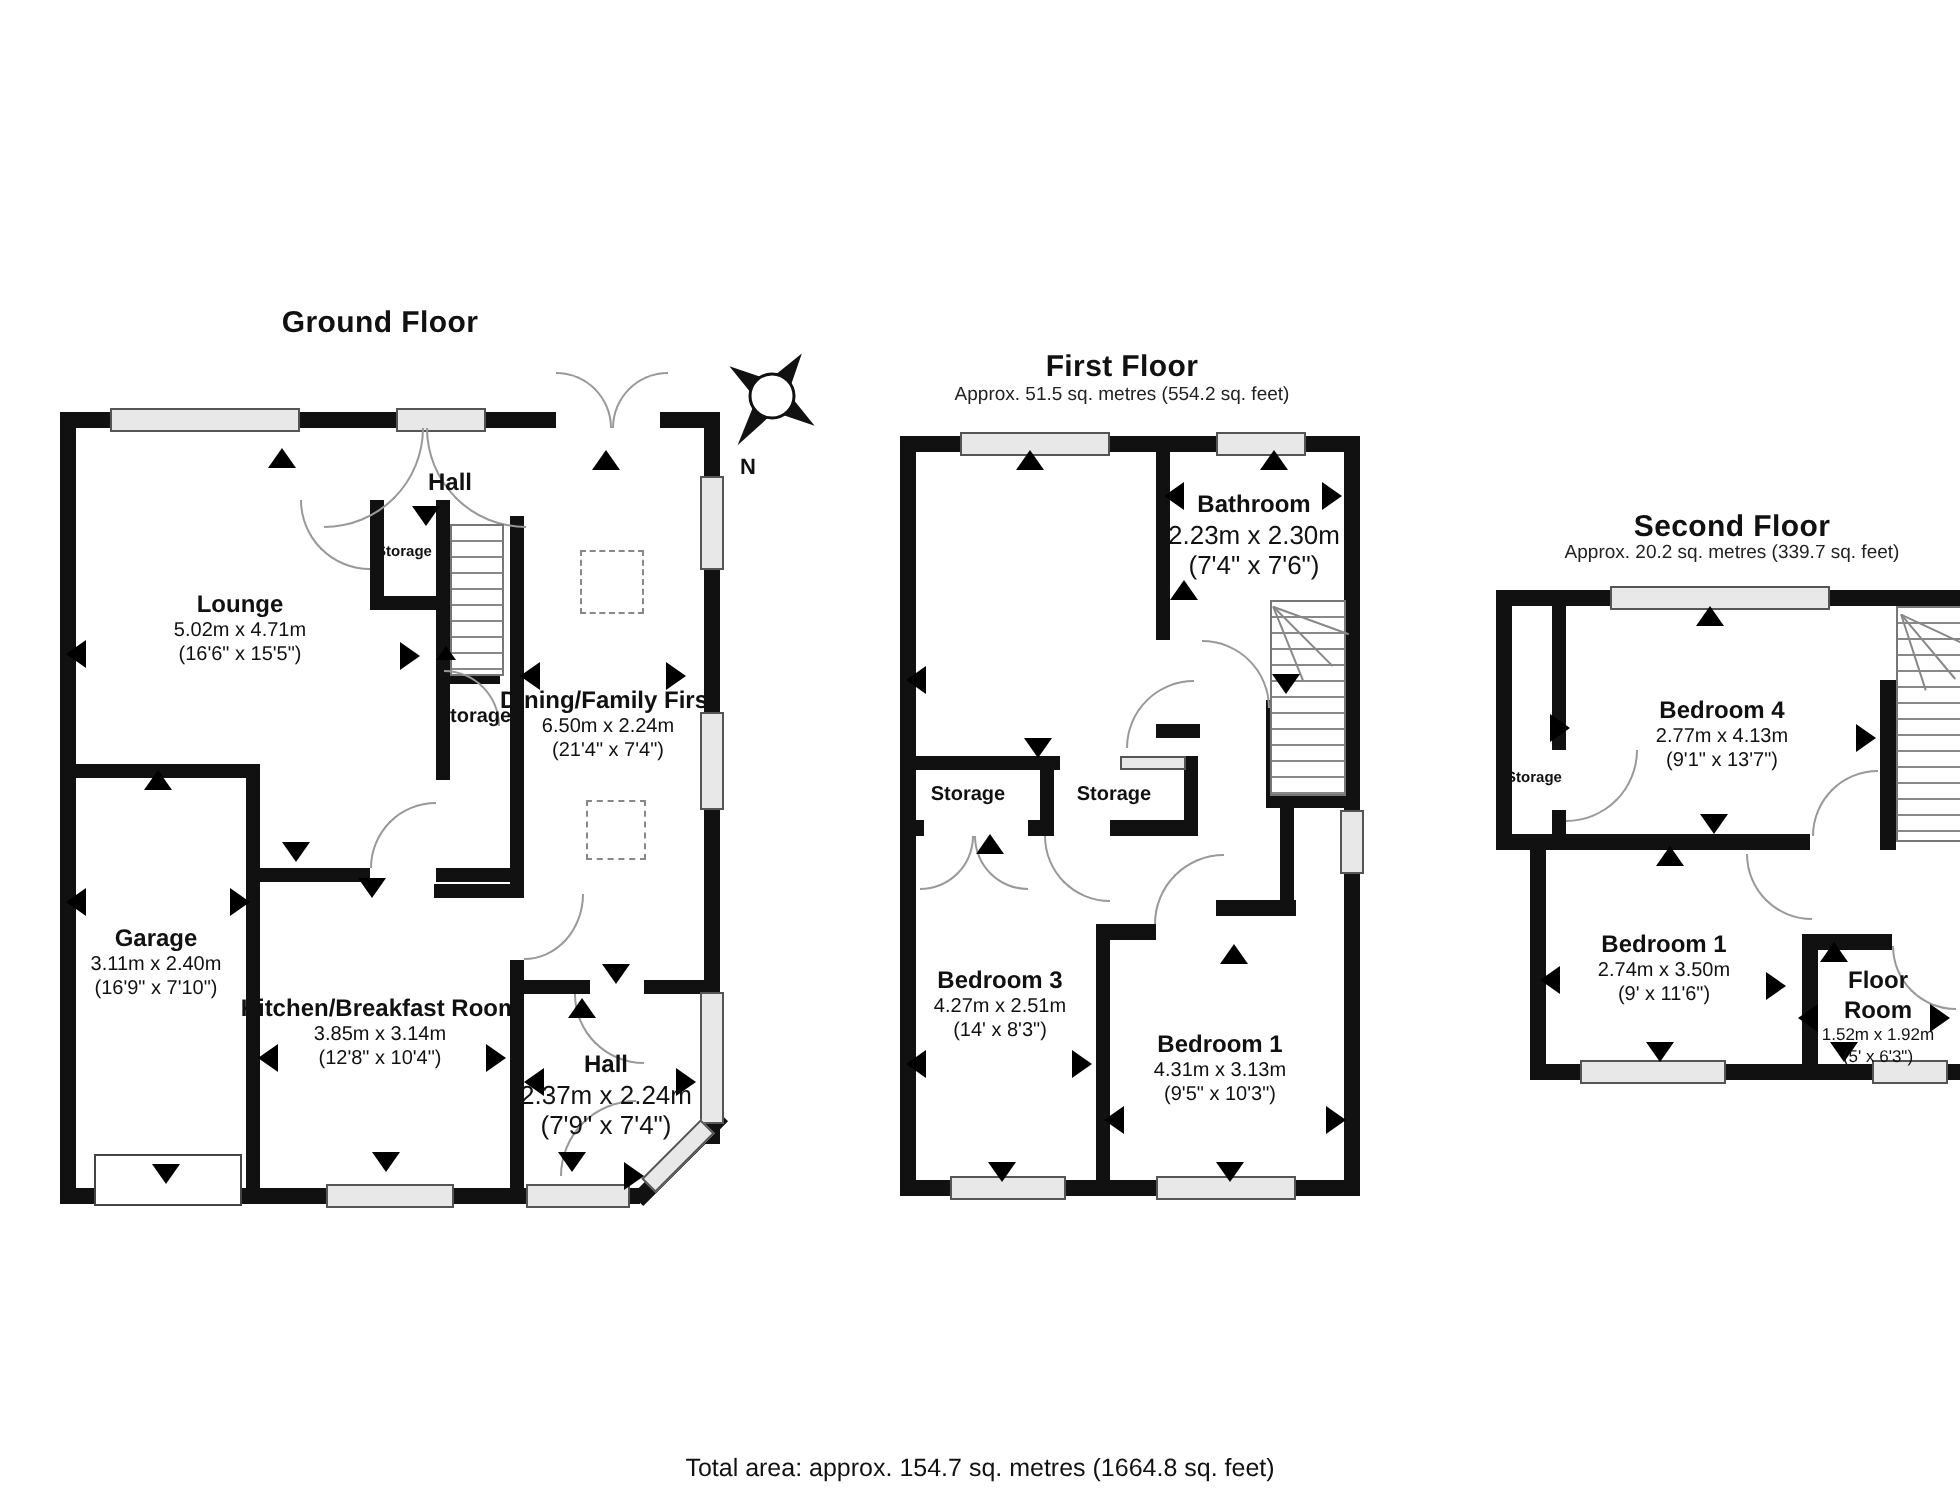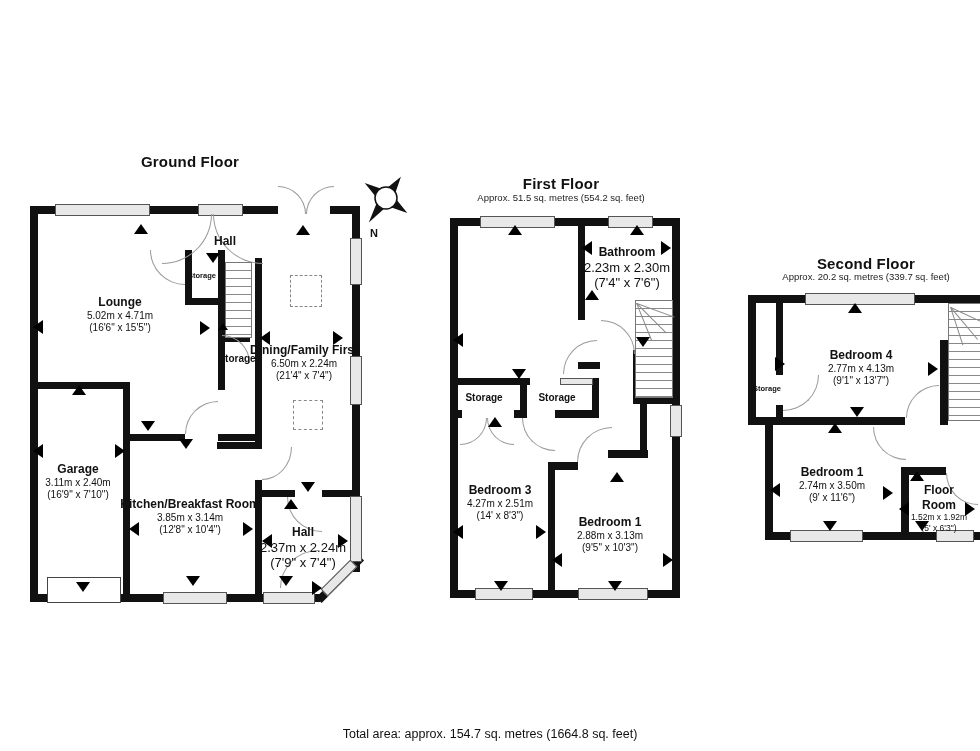--- a/index.html
+++ b/index.html
@@ -218,21 +218,21 @@
   <div class="rm md" style="left:77px;top:227px;width:60px">
       <b>Storage</b>
     </div>
   <div class="rm" style="left:0;top:318px;width:100px">
     <b>Bedroom 3</b>
     <span class="m">4.27m x 2.51m</span>
     <span class="i">(14' x 8'3")</span>
   </div>
   <div class="rm" style="left:105px;top:350px;width:110px">
     <b>Bedroom 1</b>
-    <span class="m">2.88m x 3.13m</span>
+    <span class="m">4.31m x 3.13m</span>
     <span class="i">(9'5" x 10'3")</span>
   </div>
 </div>
 
 <div class="plan" style="left:748px;top:245px;width:245px;height:300px">
   <div class="ft" style="left:0;top:10px;width:236px">Second Floor</div>
   <div class="fs" style="left:0;top:26px;width:236px">Approx. 20.2 sq. metres (339.7 sq. feet)</div>
 
   <i class="w" style="left:0;top:50px;width:242px;height:8px"></i>
   <i class="w" style="left:0;top:50px;width:8px;height:130px"></i>

